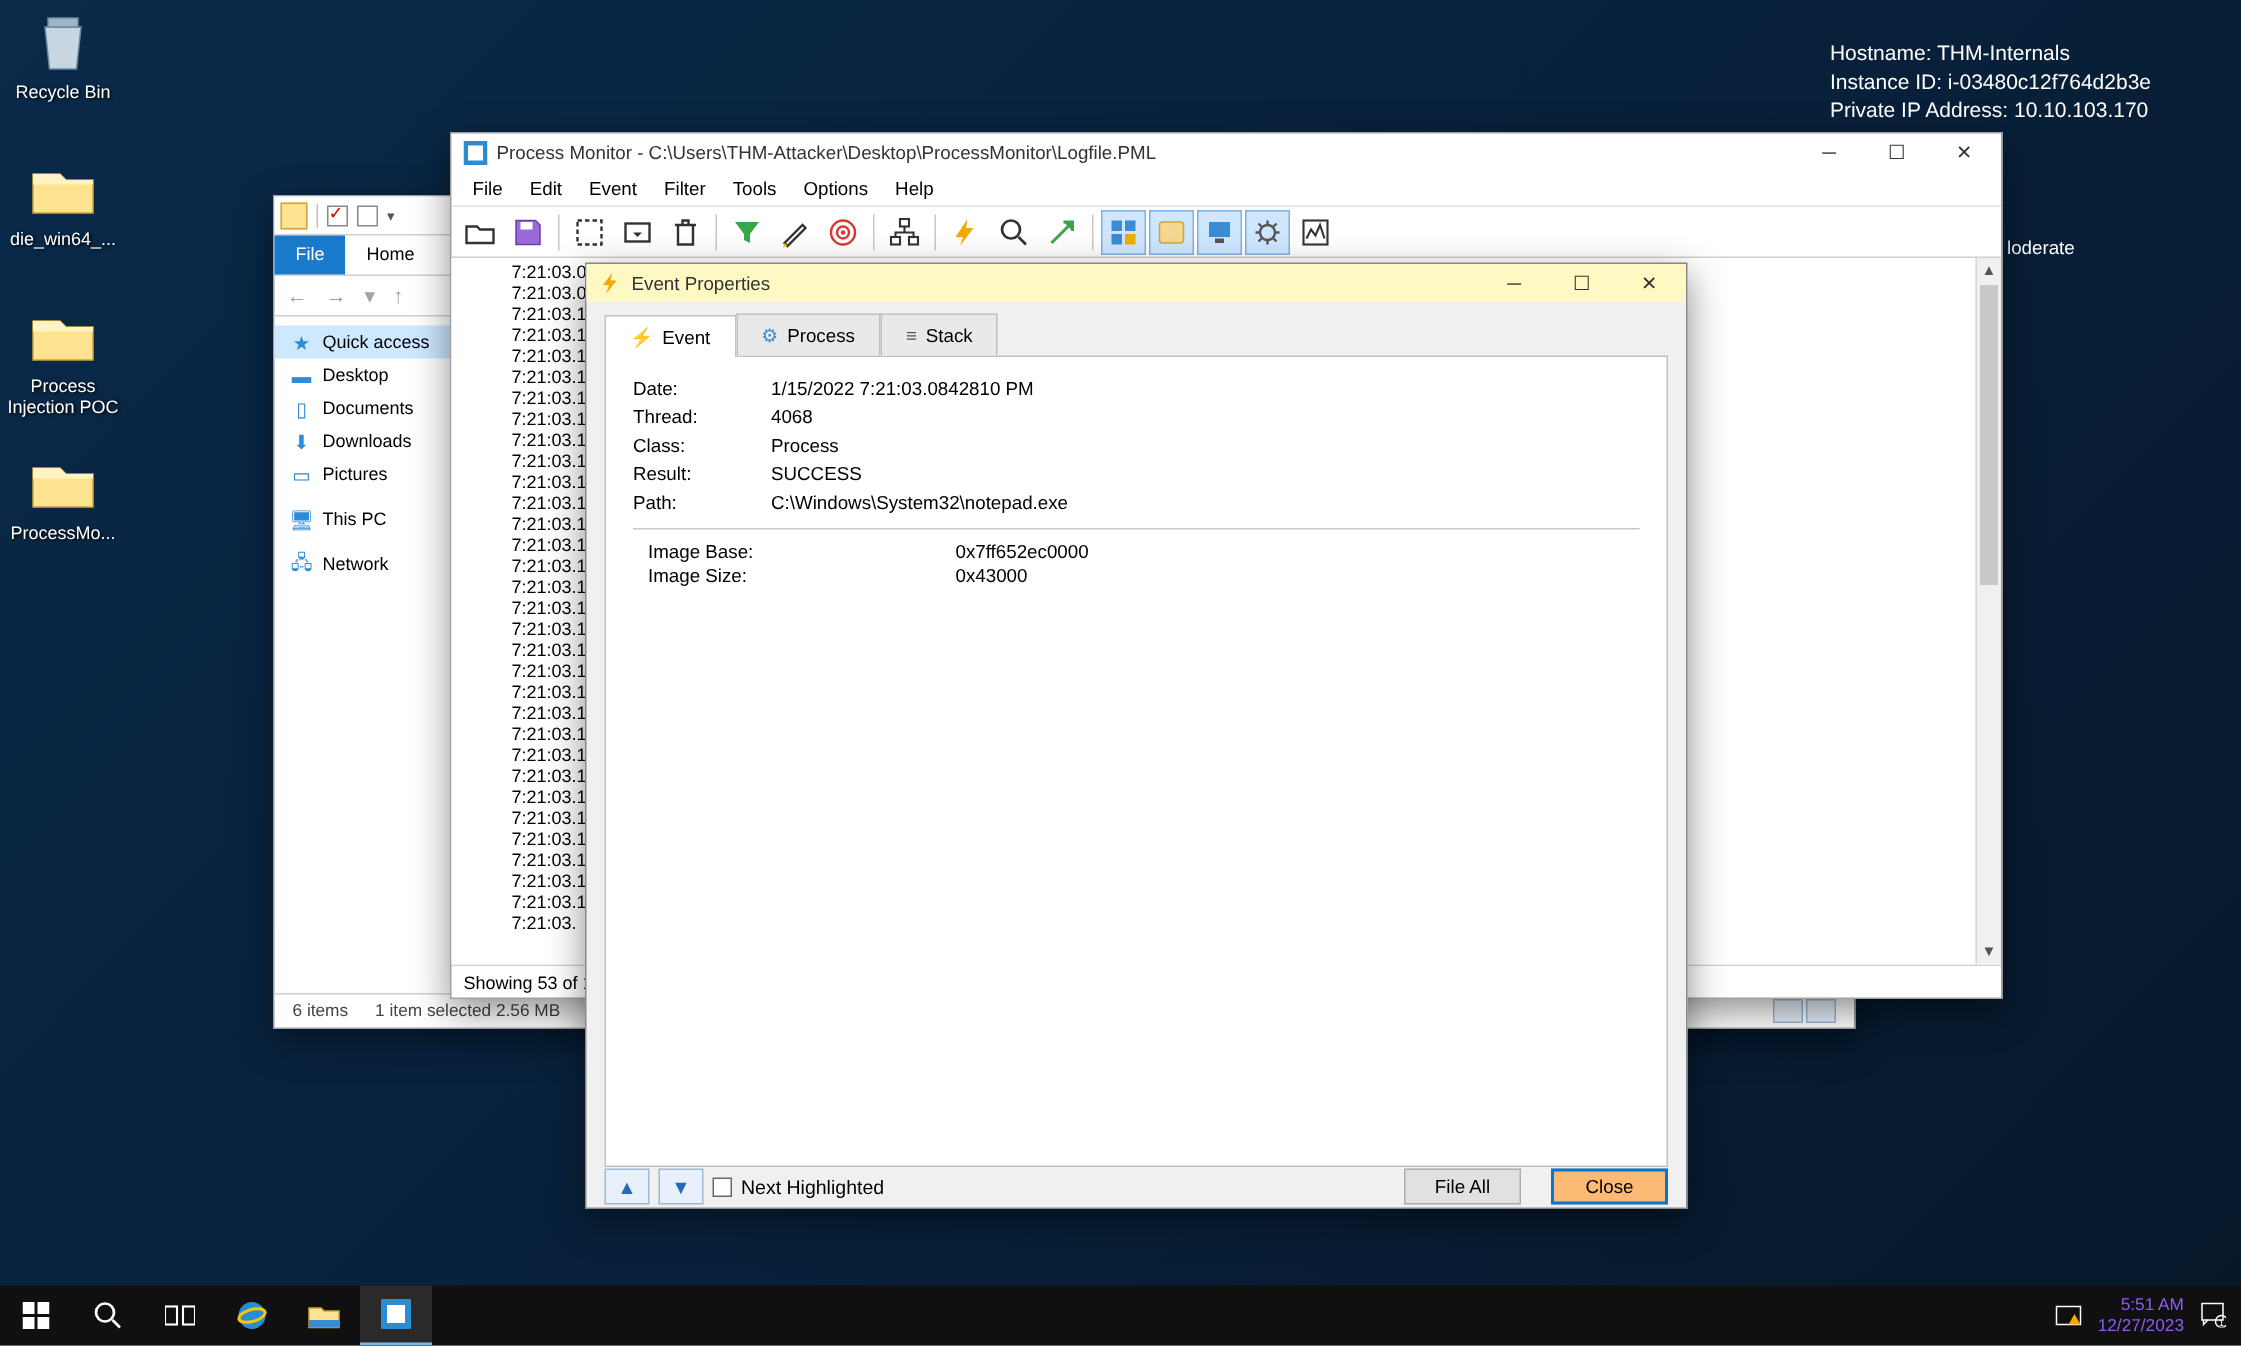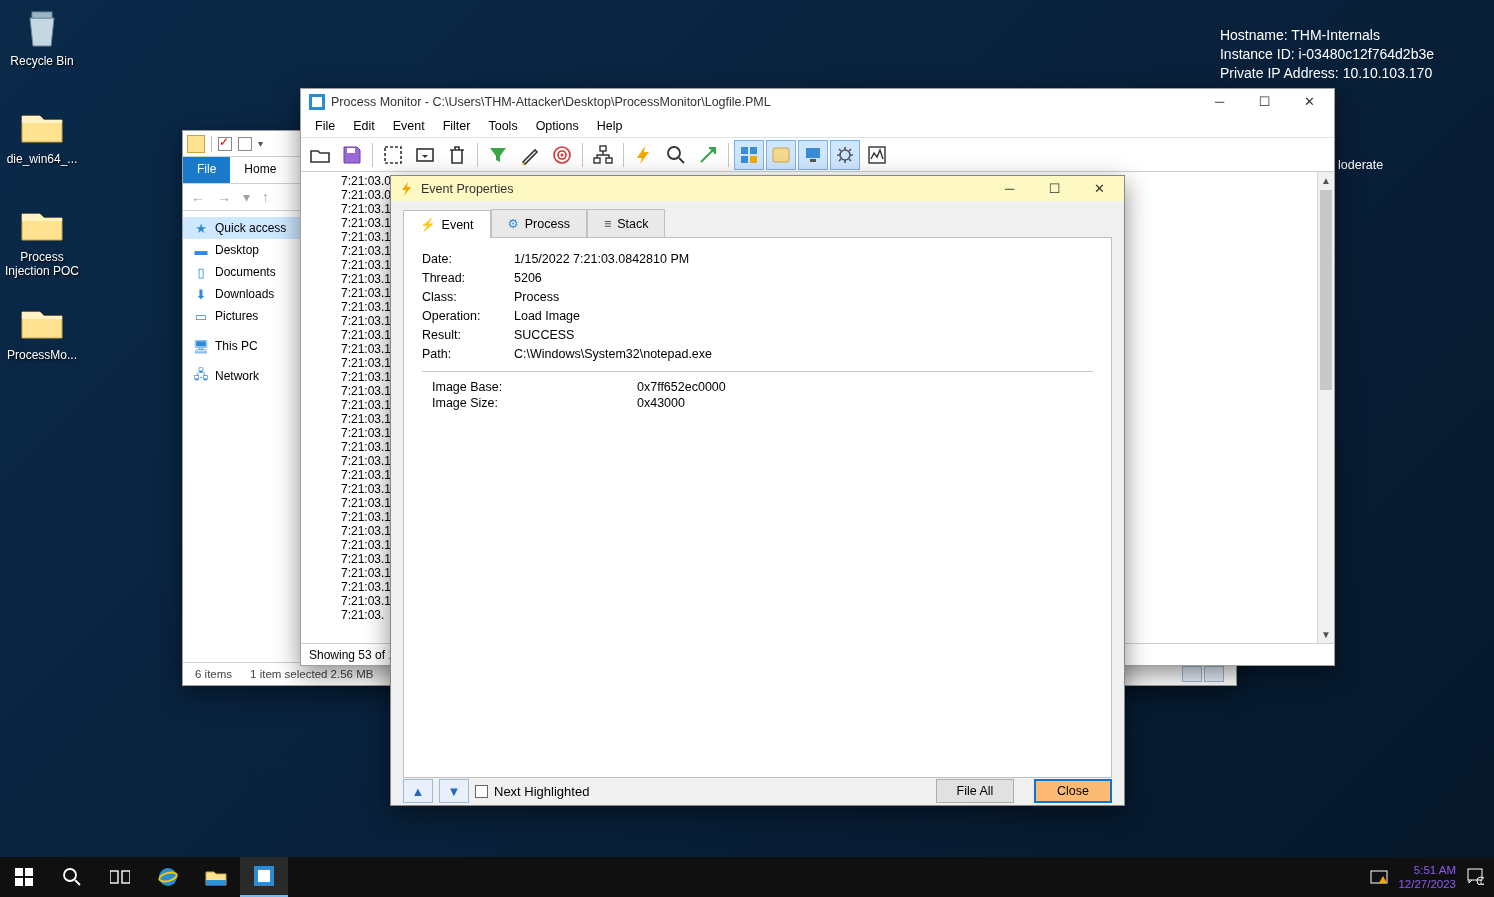--- a/index.html
+++ b/index.html
@@ -449,29 +449,25 @@
     </div>
   </div>
   <div class="content">
     <div id="props-kv-container">
         <div class="kv">
           <div class="k">Date:</div>
           <div>1/15/2022 7:21:03.0842810 PM</div>
         </div>
         <div class="kv">
           <div class="k">Thread:</div>
-          <div>5206</div>
+          <div>4068</div>
         </div>
         <div class="kv">
           <div class="k">Class:</div>
           <div>Process</div>
-        </div>
-        <div class="kv">
-          <div class="k">Operation:</div>
-          <div>Load Image</div>
         </div>
         <div class="kv">
           <div class="k">Result:</div>
           <div>SUCCESS</div>
         </div>
         <div class="kv">
           <div class="k">Path:</div>
           <div>C:\Windows\System32\notepad.exe</div>
         </div>
       </div>

